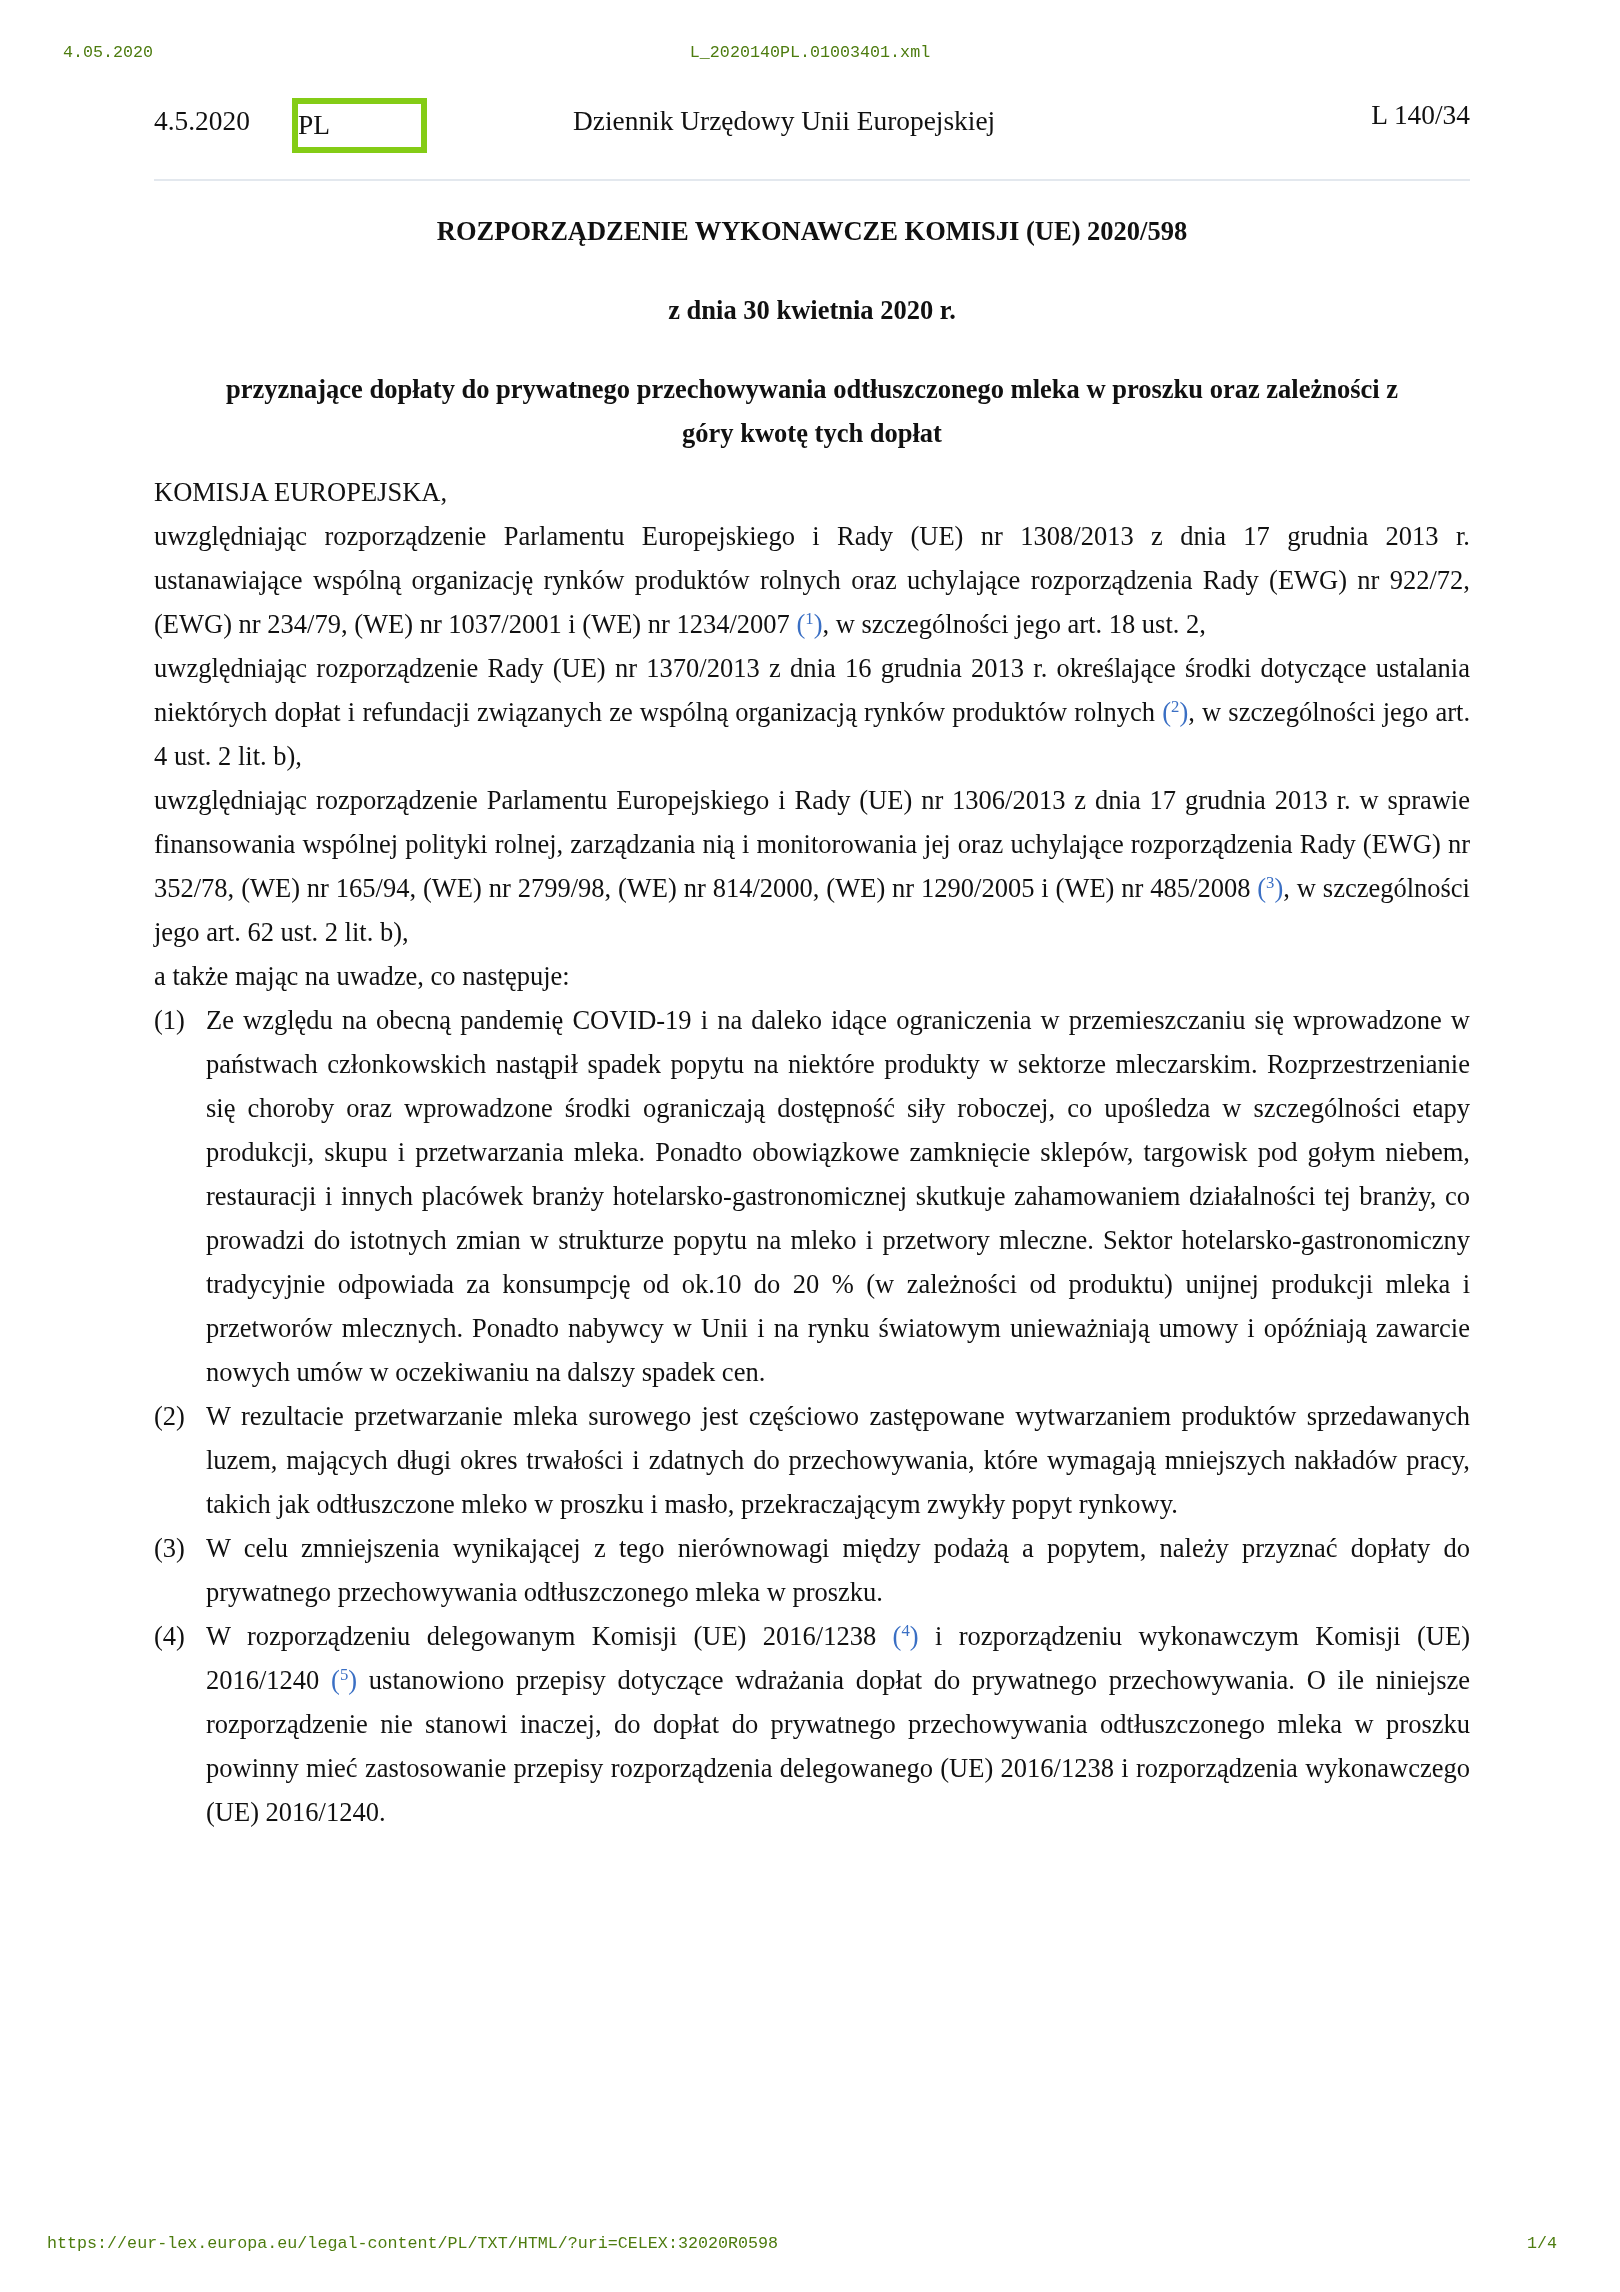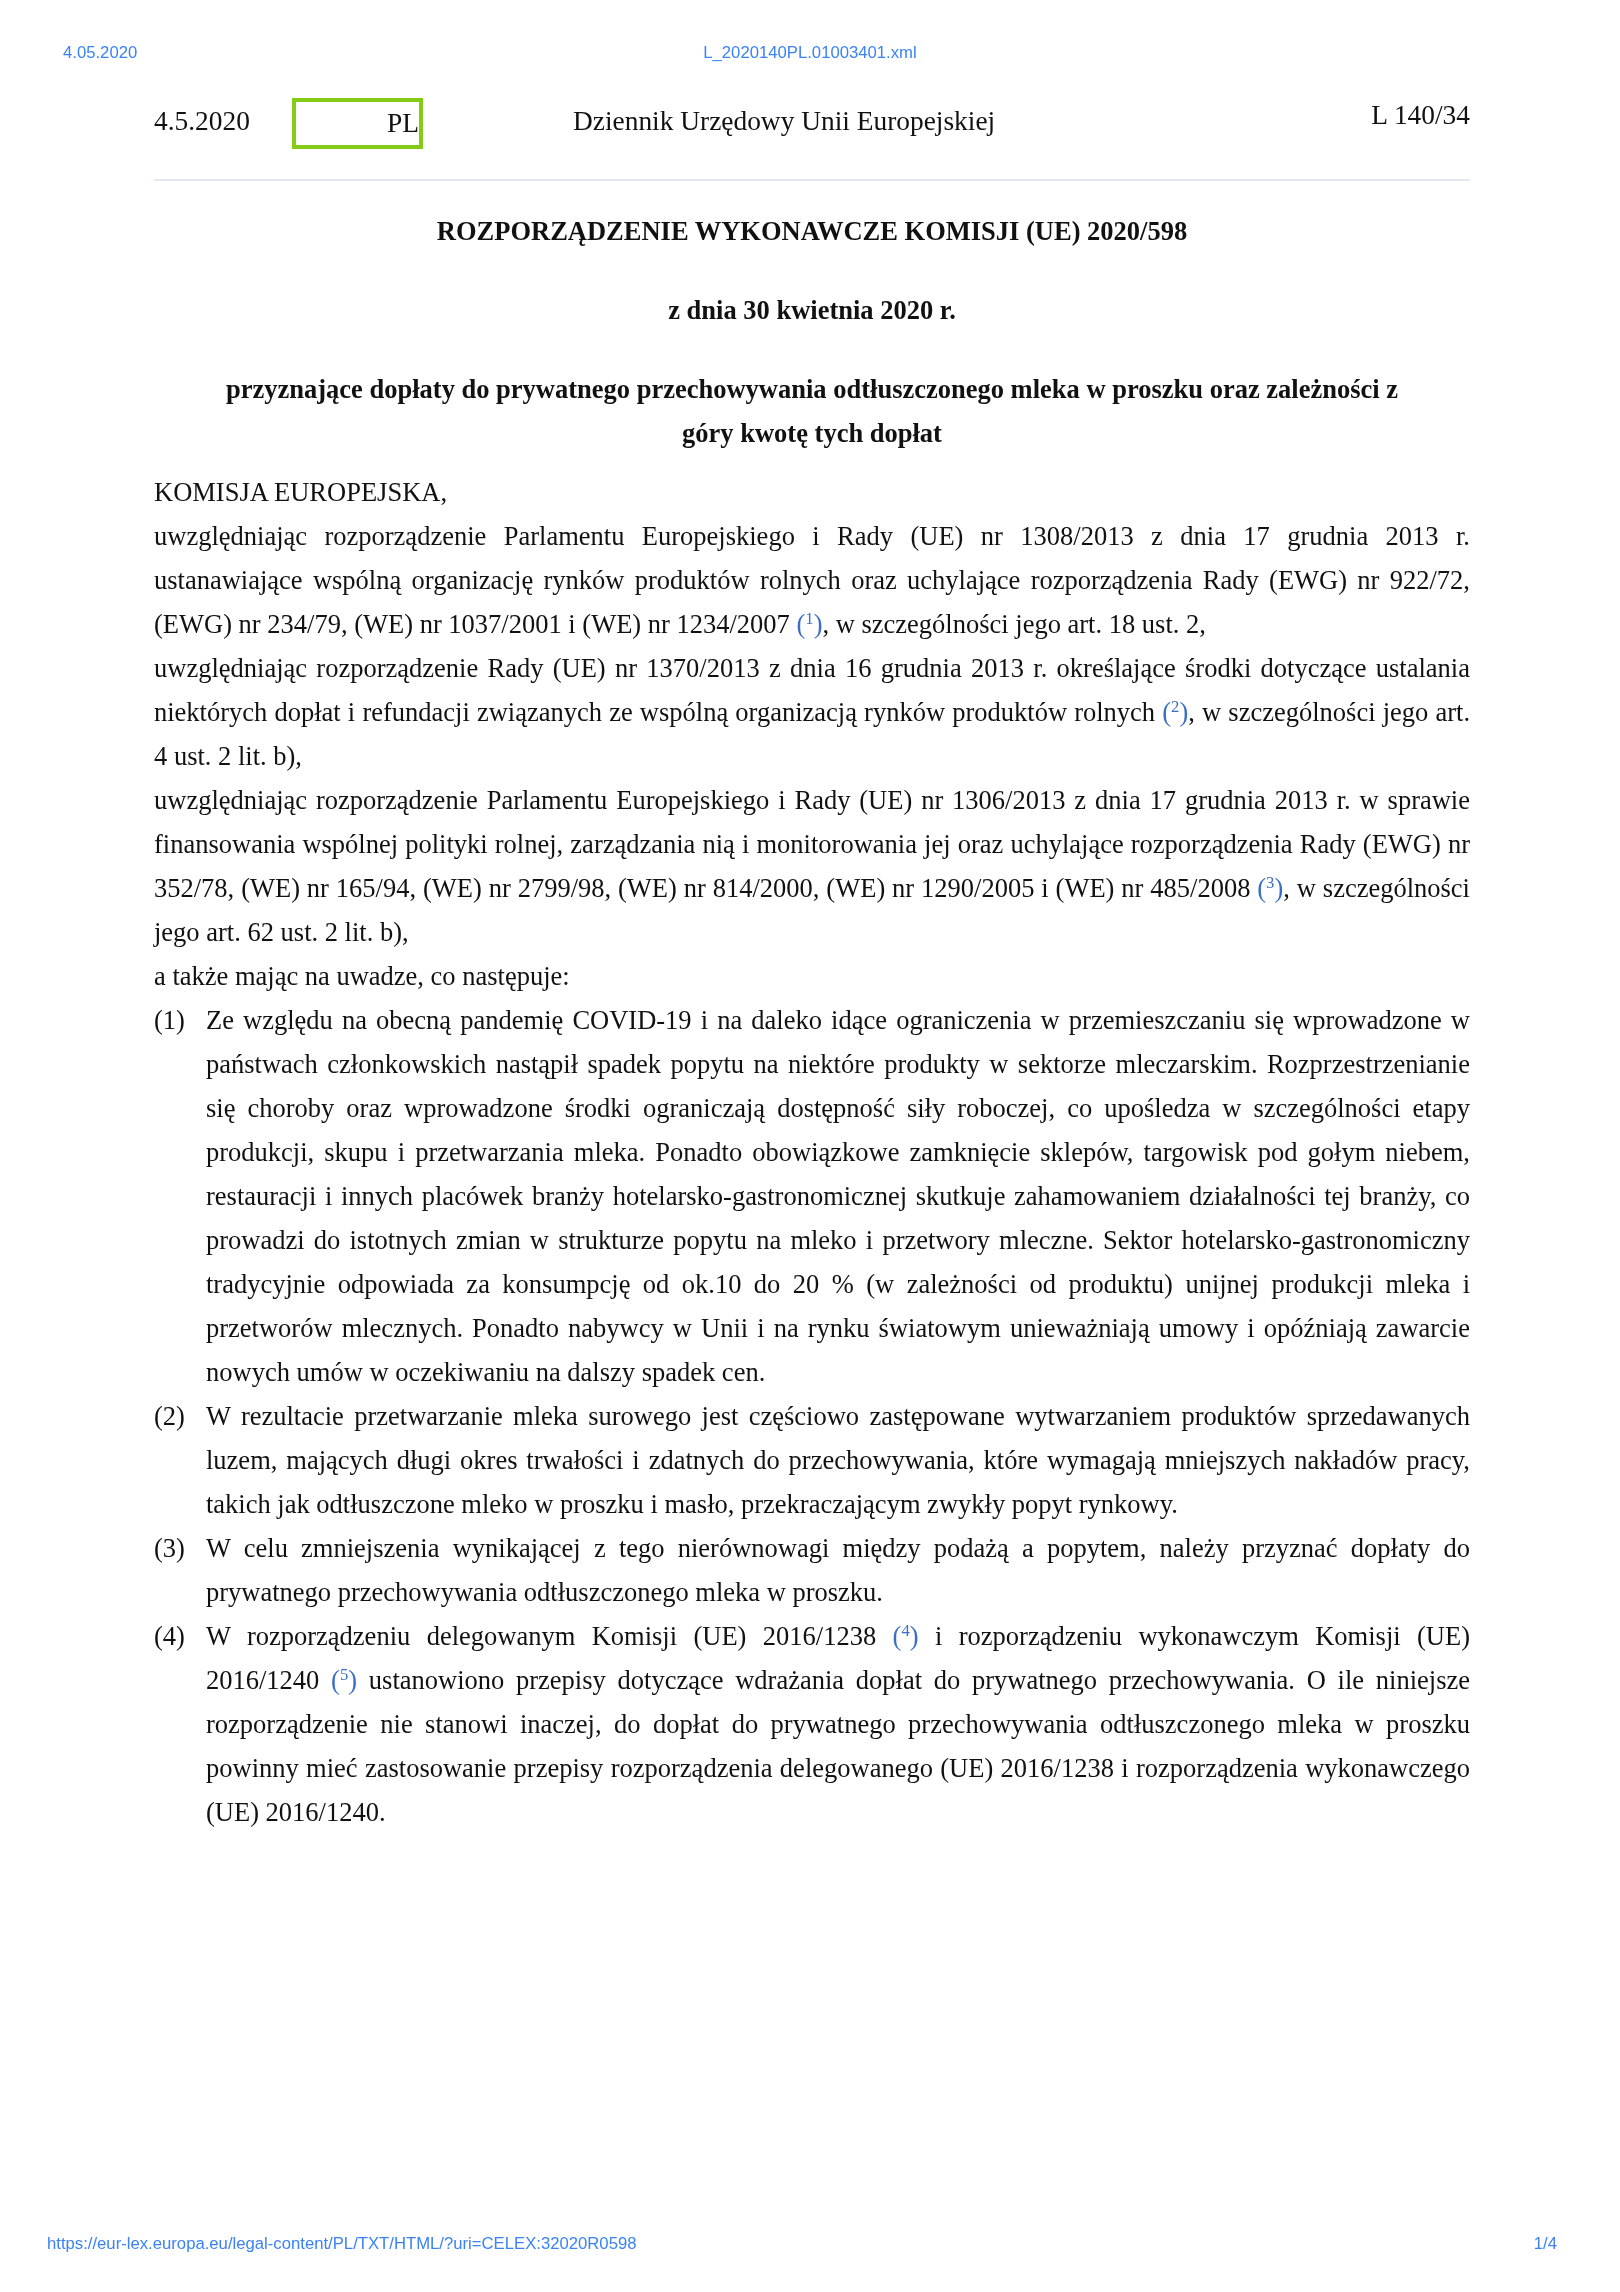--- a/index.html
+++ b/index.html
@@ -1,29 +1,29 @@
 <!DOCTYPE html>
 <html><head>
 <meta charset="utf-8">
 <style>
   html, body { margin: 0; padding: 0; background: #ffffff; }
   body { width: 1620px; height: 2293px; position: relative; overflow: hidden;
          font-family: "Liberation Serif", "DejaVu Serif", serif; color: #111; }
-  .print-hdr, .print-ftr { position: absolute; font-family: Liberation Sans, sans-serif;
-         font-size: 16.7px; color: #3b82f6; }
+  .print-hdr, .print-ftr { position: absolute; font-family: Liberation Mono, monospace;
+         font-size: 16.7px; color: #4d7c0f; }
   .print-hdr.left { left: 63px; top: 43px; }
   .print-hdr.center { left: 0; width: 1620px; text-align: center; top: 43px; }
   .print-ftr.left { left: 47px; top: 2234px; text-align: center; }
   .print-ftr.right { right: 63px; top: 2234px; }
 
   .doc-hdr { position: absolute; left: 154px; width: 1316px; top: 98px; height: 47px;
              font-size: 27.4px; }
   .doc-hdr .date { position: absolute; left: 0; top: 7.8px; }
   .doc-hdr .lang { position: absolute; left: 138px; top: 0; width: 123px; height: 43px;
-                   border: 4px solid #84cc16; text-align: right; line-height: 43px; }
+                   border: 6px solid #84cc16; text-align: left; line-height: 43px; }
   .doc-hdr .journal { position: absolute; left: 419px; top: 7.8px; }
   .doc-hdr .ref { position: absolute; right: 0; top: 2px; }
   .rule { position: absolute; left: 154px; width: 1316px; top: 179px; height: 2px; background: #e3e8ee; }
 
   .content { position: absolute; left: 154px; width: 1316px; top: 201px; font-size: 26.5px; line-height: 44px; }
   .title { font-weight: bold; text-align: center; margin: 15px; }
   .t1 { margin-top: 7.8px; }
   .t2 { margin-top: 35px; }
   .t3 { margin-top: 35px; }
   p.para { margin: 0; text-align: justify; }

